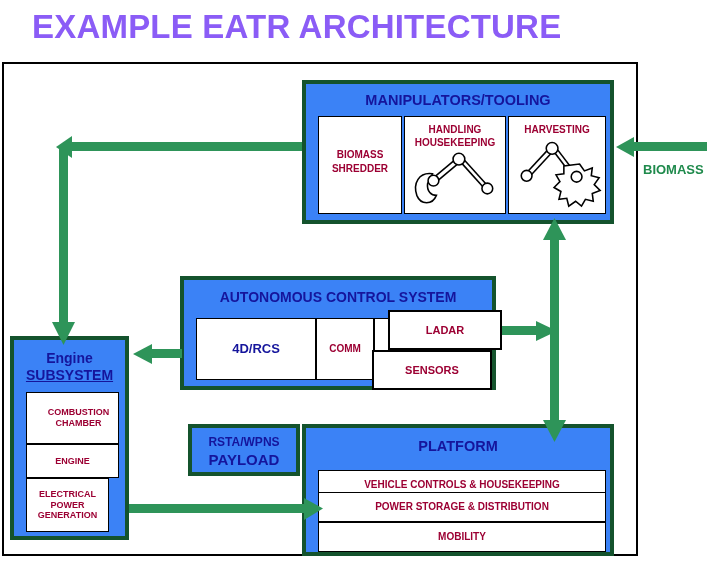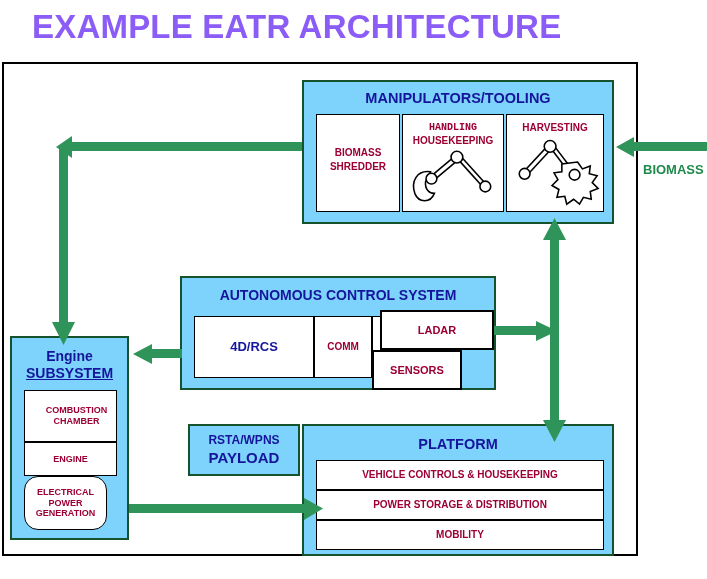--- a/index.html
+++ b/index.html
@@ -43,22 +43,22 @@
     height: 494px;
     border: 2px solid #000000;
     box-sizing: border-box;
     background: transparent;
   }
 
   
   .box {
     position: absolute;
     box-sizing: border-box;
-    border: 2px solid #14532d;
-    background: #7dd3fc;
+    border: 4px solid #14532d;
+    background: #3b82f6;
   }
   .inner-box {
     position: absolute;
     box-sizing: border-box;
     border: 1px solid #000000;
     background: #ffffff;
     display: flex;
     align-items: center;
     justify-content: center;
     text-align: center;
@@ -101,41 +101,41 @@
   .cell-inner { position: relative; width: 100%; height: 100%; }
   .icon-svg { position: absolute; left: 0; top: 0; width: 100%; height: 100%; }
 
   
   #acs-box { left: 180px; top: 276px; width: 316px; height: 114px; }
   #acs-title { top: 9px; font-size: 14px; }
   #acs-4drcs { left: 12px; top: 38px; width: 120px; height: 62px; }
   #acs-comm  { left: 132px; top: 38px; width: 58px; height: 62px; }
   #acs-spare { left: 190px; top: 38px; width: 58px; height: 62px; }
   #ladar-group { left: 372px; top: 310px; width: 114px; height: 80px; z-index: 6; }
-  #cell-ladar   { left: 8px;  top: 0px;  width: 114px; height: 40px; border: 2px solid #000; }
-  #cell-sensors { left: 0px;  top: 40px; width: 90px; height: 40px; border: 2px solid #000; }
+  #cell-ladar   { left: 16px;  top: 0px;  width: 114px; height: 40px; border: 2px solid #000; }
+  #cell-sensors { left: 0px;  top: 40px; width: 120px; height: 40px; border: 2px solid #000; }
 
   
   #engine-box { left: 10px; top: 336px; width: 119px; height: 204px; }
   #engine-title-1 { top: 10px; font-size: 14px; }
   #engine-title-2 { top: 27px; font-size: 14px; text-decoration: underline; }
   #eng-combustion { left: 12px; top: 52px; width: 93px; height: 52px; padding-left: 12px; }
   #eng-engine     { left: 12px; top: 104px; width: 93px; height: 34px; }
-  #eng-electrical { left: 12px; top: 138px; width: 83px; height: 54px; border-radius: 14px; }
+  #eng-electrical { left: 12px; top: 138px; width: 83px; height: 54px; }
   .eng-label { font-size: 9px; }
 
   
   #rsta-box { left: 188px; top: 424px; width: 112px; height: 52px; }
   #rsta-line1 { position: absolute; left: 0; width: 100%; top: 7px;  font-size: 12px; }
   #rsta-line2 { position: absolute; left: 0; width: 100%; top: 23px; font-size: 15px; }
 
   
   #platform-box { left: 302px; top: 424px; width: 312px; height: 132px; }
   #platform-title { top: 10px; font-size: 14.5px; }
-  #plat-vehicle  { left: 12px; top: 34px; width: 288px; height: 30px; }
+  #plat-vehicle  { left: 12px; top: 42px; width: 288px; height: 30px; }
   #plat-power    { left: 12px; top: 64px; width: 288px; height: 30px; }
   #plat-mobility { left: 12px; top: 94px; width: 288px; height: 30px; }
   .plat-label { font-size: 10px; }
 
   
   #arrow-layer {
     position: absolute;
     left: 0; top: 0;
     width: 707px; height: 579px;
     pointer-events: none;
@@ -166,21 +166,21 @@
 
     <div class="inner-box" id="manip-cell-shredder">
       <div class="cell-inner">
         <div class="manip-cell-label red-label" style="top:32px;">BIOMASS</div>
         <div class="manip-cell-label red-label" style="top:46px;">SHREDDER</div>
       </div>
     </div>
 
     <div class="inner-box" id="manip-cell-handling">
       <div class="cell-inner">
-        <div class="manip-cell-label red-label" style="top:7px;font-family:Liberation Mono, monospace;">HANDLING</div>
+        <div class="manip-cell-label red-label" style="top:7px;">HANDLING</div>
         <div class="manip-cell-label red-label" style="top:20px;">HOUSEKEEPING</div>
         <svg class="icon-svg" viewBox="0 0 102 98">
           <g stroke="#000" stroke-width="1.6" fill="#fff">
             <line x1="28" y1="63" x2="53" y2="42"></line>
             <line x1="31" y1="67" x2="56" y2="46"></line>
             <line x1="55" y1="44" x2="82" y2="74"></line>
             <line x1="58" y1="41" x2="85" y2="71"></line>
             <path d="M28 58 C 14 56, 8 68, 12 80 C 16 90, 28 90, 32 80 C 27 80, 22 76, 23 68 Z"></path>
             <circle cx="55" cy="43" r="6"></circle>
             <circle cx="29" cy="65" r="5.5"></circle>

